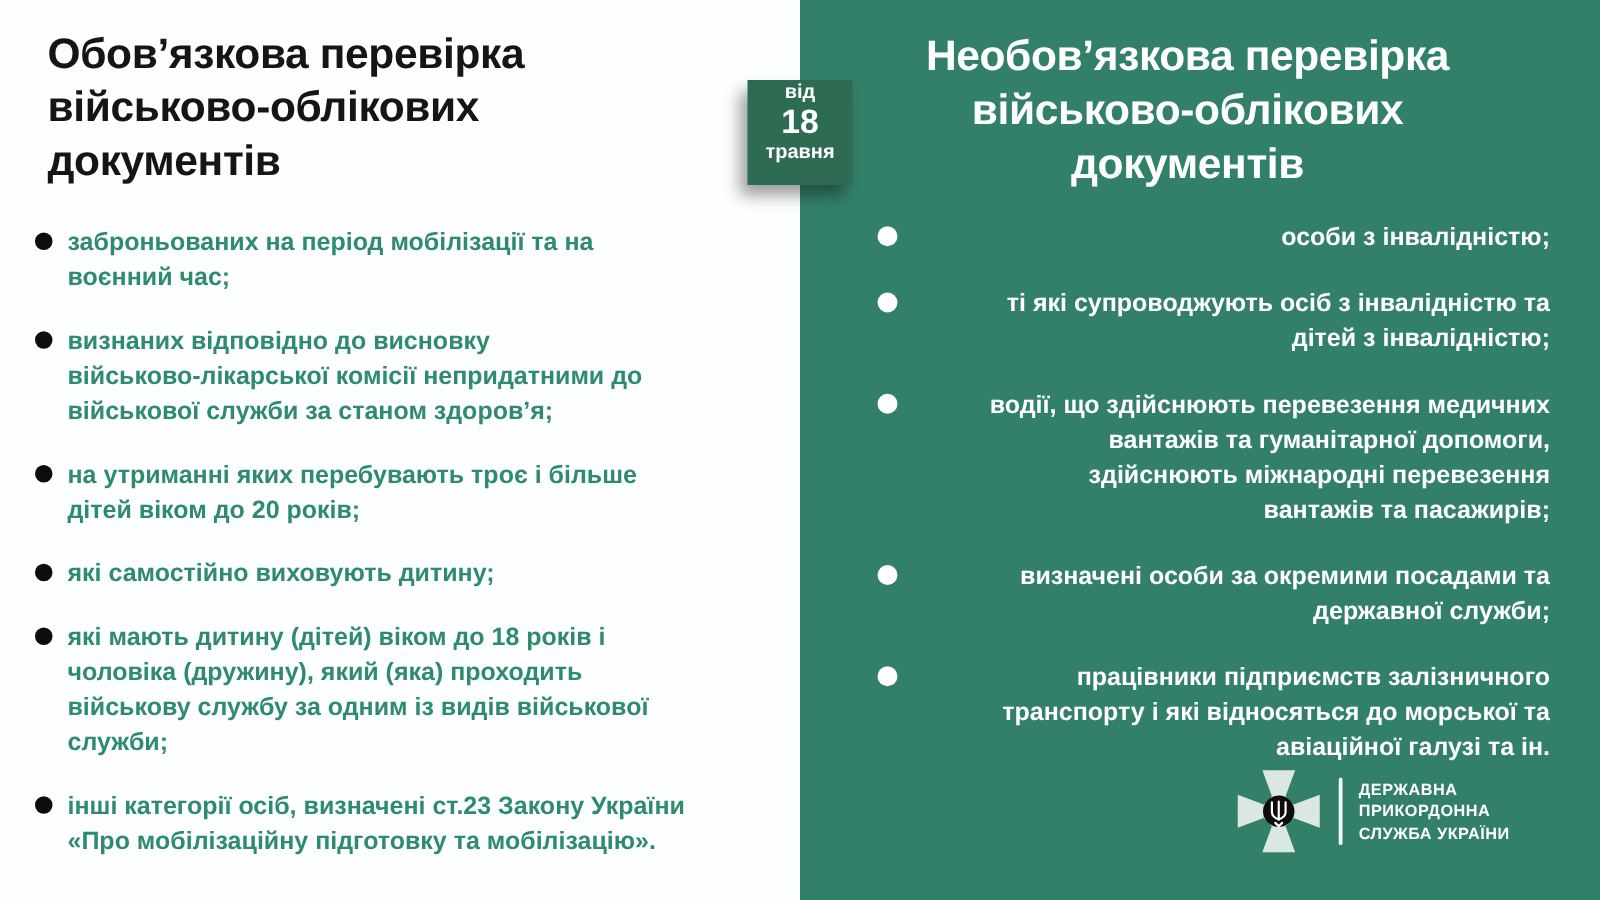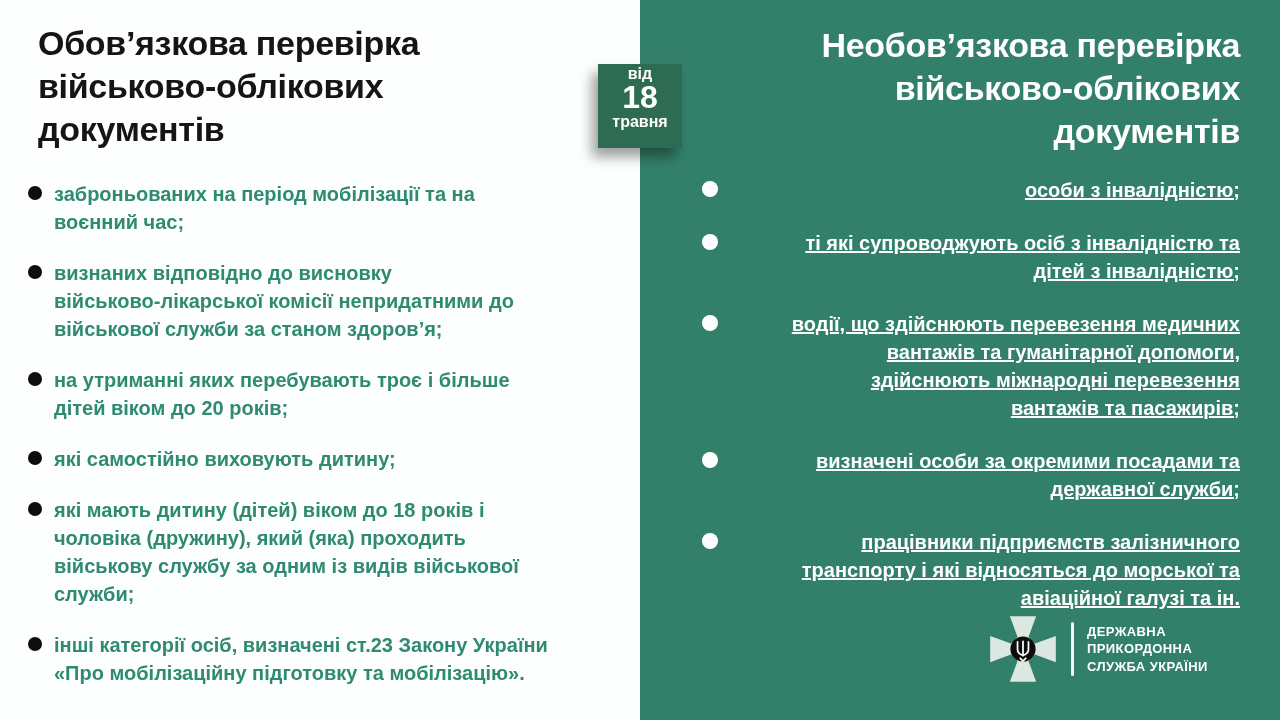--- a/index.html
+++ b/index.html
@@ -10,38 +10,38 @@
   }
   .panel{position:absolute;top:0;height:720px;}
   .panel.left{left:0;width:640px;background:#fdfefe;}
   .panel.right{left:640px;width:640px;background:#33806A;}
 
   .title{
     position:absolute;margin:0;font-weight:bold;font-size:34px;line-height:43px;
     white-space:pre-line;letter-spacing:-0.3px;
   }
   .title.dark{left:38px;top:22px;color:#151515;}
-  .title.light{left:20px;right:40px;top:24px;text-align:right;color:#ffffff;}
+  .title.light{left:20px;right:40px;top:24px;text-align:center;color:#ffffff;}
 
   ul.list{position:absolute;margin:0;padding:0;list-style:none;}
   .left-list{left:28px;top:180px;width:578px;}
   .left-list li{position:relative;padding-left:26px;margin-bottom:23px;color:#2E8B72;}
   .left-list .dot{position:absolute;left:0;top:6px;width:14px;height:14px;border-radius:50%;background:#0d0d0d;}
   .right-list{left:702px;top:176px;width:538px;}
-  .right-list li{position:relative;padding-left:42px;margin-bottom:25px;text-align:right;color:#ffffff;text-decoration:underline;}
+  .right-list li{position:relative;padding-left:42px;margin-bottom:25px;text-align:right;color:#ffffff;}
   .right-list .dot{position:absolute;left:0;top:5px;width:16px;height:16px;border-radius:50%;background:#ffffff;}
   .txt{font-size:20px;line-height:28px;font-weight:bold;white-space:pre-line;display:block;}
 
   .badge{
     position:absolute;left:598px;top:64px;width:84px;height:84px;background:#2E6B53;
     display:flex;flex-direction:column;align-items:center;
     color:#fff;font-weight:bold;box-shadow:-6px 9px 12px rgba(0,0,0,.38);
   }
   .badge .sm{font-size:16px;line-height:19px;}
-  .badge .big{font-size:32px;line-height:29px;}
+  .badge .big{font-size:27px;line-height:29px;}
 
   .logo{position:absolute;left:988px;top:614px;display:flex;align-items:center;}
   .logo .emblem{display:block;}
   .logo .divider{width:3px;height:54px;background:rgba(255,255,255,.95);border-radius:2px;margin:0 13px;}
   .logo .org{
     color:#fff;font-weight:bold;font-size:13px;line-height:17.5px;
     letter-spacing:.4px;white-space:pre-line;
   }
 </style>
 </head>

